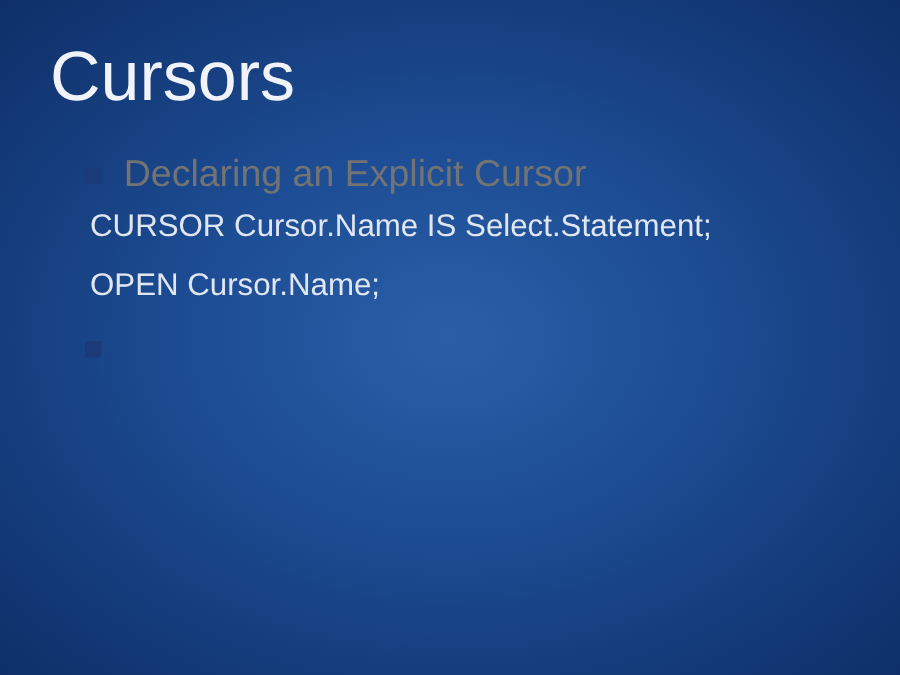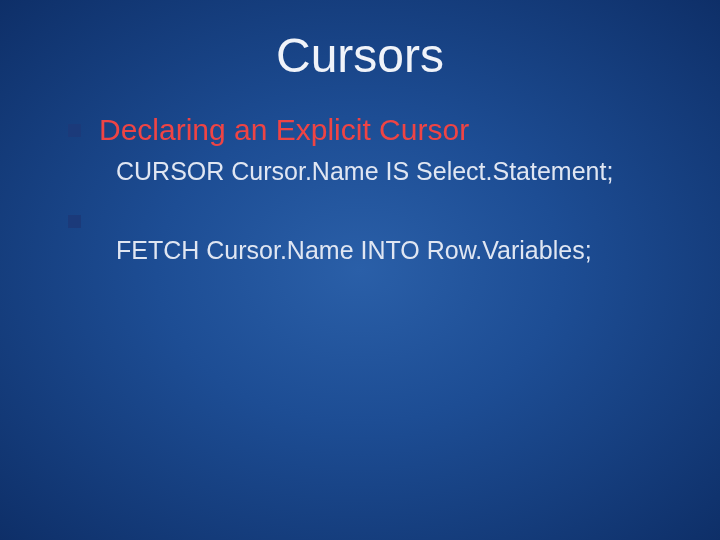--- a/index.html
+++ b/index.html
@@ -14,22 +14,21 @@
     font-family: Verdana, Arial, sans-serif;
     color: #e8eef8;
   }
   .slide {
     width: 100%;
     height: 100%;
     box-sizing: border-box;
     padding: 28px 40px 20px 40px;
   }
   .title {
-    text-align: center;
-    font-size: 48px;
+    font-size: 56px;
     color: #f0f3f9;
     margin: 0 0 28px 0;
     font-weight: normal;
   }
   .item {
     margin-bottom: 14px;
   }
   .heading-row {
     display: flex;
     align-items: flex-start;
@@ -38,25 +37,25 @@
   .bullet {
     width: 13px;
     height: 13px;
     background: #1b3a7a;
     margin-top: 13px;
     margin-right: 18px;
     flex-shrink: 0;
   }
   .heading-text {
     font-size: 30px;
-    color: #ef4444;
+    color: #737373;
     line-height: 1.25;
   }
   .subtext {
-    margin-left: 76px;
+    margin-left: 32px;
     margin-top: 6px;
     font-size: 25px;
     color: #e0e6f2;
     line-height: 1.35;
   }
 </style>
 </head>
 <body>
 
 <div class="slide">
@@ -64,21 +63,21 @@
 
   <div class="item">
     <div class="heading-row">
       <div class="bullet"></div>
       <div class="heading-text">Declaring an Explicit Cursor</div>
     </div>
     <div class="subtext">CURSOR Cursor.Name IS Select.Statement;</div>
   </div>
 
   <div class="item">
+    <div class="subtext">OPEN Cursor.Name;</div>
   </div>
 
   <div class="item">
     <div class="heading-row">
       <div class="bullet"></div>
     </div>
-    <div class="subtext">FETCH Cursor.Name INTO Row.Variables;</div>
   </div>
 </div>
 
 </body></html>

